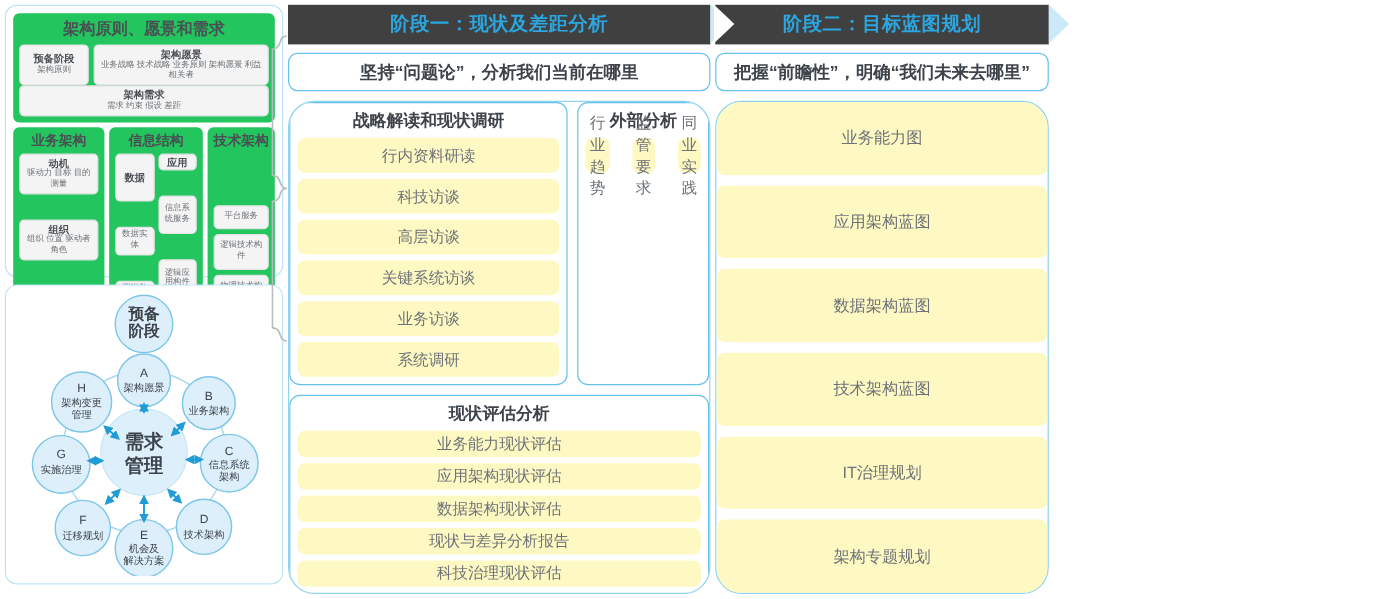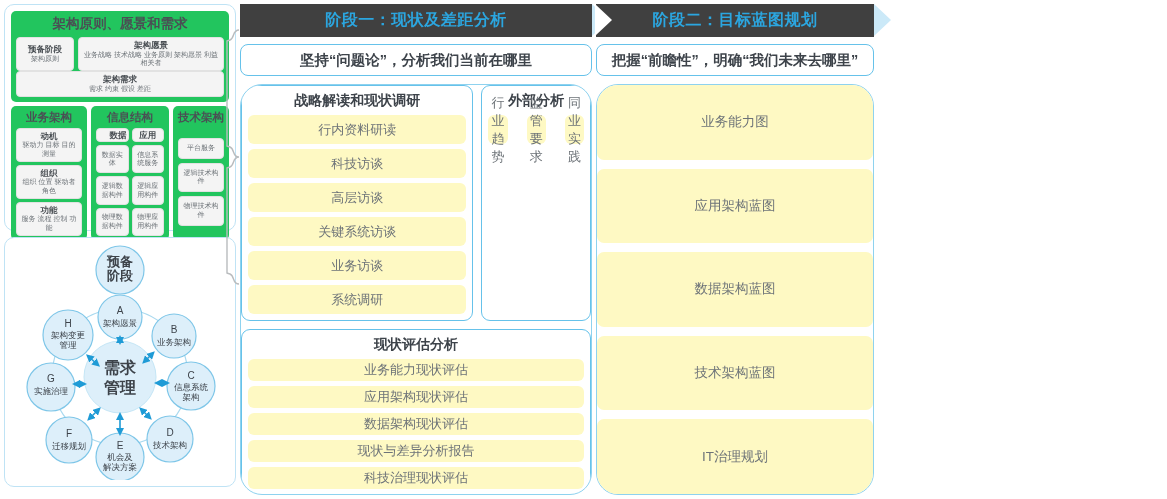--- a/index.html
+++ b/index.html
@@ -51,21 +51,21 @@
     padding: 2px 2px;
   }
   .cell b { font-size: 8.5px; color: #4a4f54; display: block; }
 
   .row-flex { display: flex; gap: 4px; }
 
   
   .three { display: flex; gap: 4px; margin-top: 4px; }
   .three > .grp { flex: 1; display: flex; flex-direction: column; }
   .col-head { font-size: 11.5px; font-weight: bold; color: #4a4f54; text-align: center; margin-bottom: 3px; }
-  .stack { display: flex; flex-direction: column; gap: 3px; flex: 1; }
+  .stack { display: flex; flex-direction: column; gap: 21px; flex: 1; }
   .sidebyside { display: flex; gap: 3px; flex: 1; }
   .sidebyside .stack { flex: 1; }
 
   .impl-row { display: flex; gap: 4px; margin-top: 4px; align-items: stretch; }
   .impl-label {
     font-size: 11.5px; font-weight: bold; color: #4a4f54;
     display: flex; align-items: center; text-align: center;
     width: 34px; line-height: 1.15;
   }
 
@@ -218,21 +218,21 @@
               <b>功能</b>
               <span>服务 流程 控制 功能</span>
             </div>
           </div>
         </div>
 
         <div class="grp" style="flex:0 0 78px;">
           <div class="col-head">信息结构</div>
           <div class="sidebyside">
             <div class="stack">
-              <div class="cell" style="padding:1px 1px;text-align:right;">
+              <div class="cell" style="padding:14px 1px;">
                 <b>数据</b>
               </div>
               <div class="cell" style="flex:1;display:flex;align-items:center;justify-content:center;">数据实体</div>
               <div class="cell" style="flex:1;display:flex;align-items:center;justify-content:center;">逻辑数据构件</div>
               <div class="cell" style="flex:1;display:flex;align-items:center;justify-content:center;">物理数据构件</div>
             </div>
             <div class="stack">
               <div class="cell" style="padding:1px 1px;">
                 <b>应用</b>
               </div>
@@ -389,19 +389,20 @@
     <div class="phase phase-2">
       <div class="band arrow-right notch">阶段二：目标蓝图规划</div>
       <div class="sub-title">把握“前瞻性”，明确“我们未来去哪里”</div>
       <div class="body-card">
         <div class="col-list">
           <div class="chip">业务能力图</div>
           <div class="chip">应用架构蓝图</div>
           <div class="chip">数据架构蓝图</div>
           <div class="chip">技术架构蓝图</div>
           <div class="chip">IT治理规划</div>
+          <div class="chip">架构专题规划</div>
         </div>
       </div>
     </div>
 
 
   </div>
 </div>
 
 </body></html>

